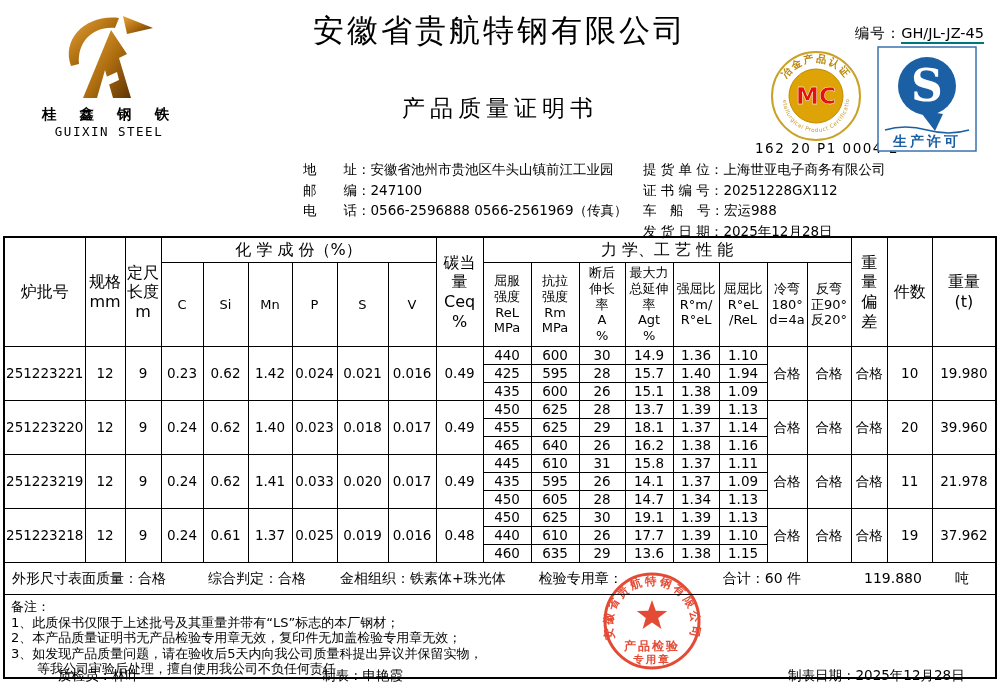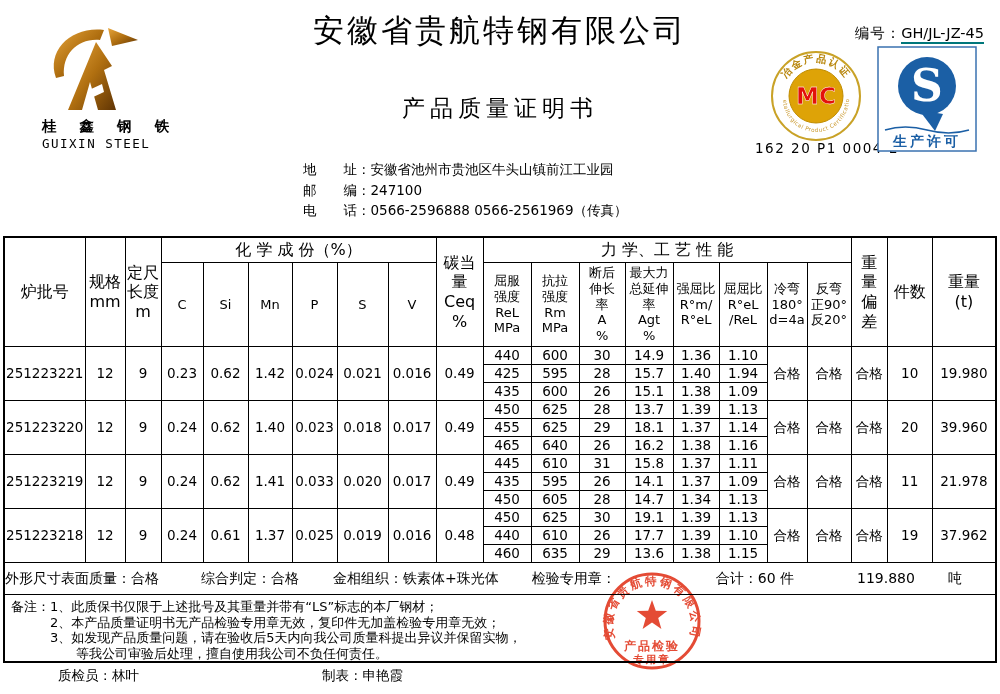--- a/index.html
+++ b/index.html
@@ -6,46 +6,46 @@
   .page{position:relative;width:1000px;height:694px;background:#fff;overflow:hidden;
         font-family:"DejaVu Sans","Liberation Sans",sans-serif;color:#000;}
   
   .company{position:absolute;top:10px;left:0;width:100%;text-align:center;
            font-family:"DejaVu Serif","Liberation Serif",serif;font-size:31px;letter-spacing:3px;}
   .doctitle{position:absolute;top:93px;left:0;width:100%;text-align:center;
             font-family:"DejaVu Serif","Liberation Serif",serif;font-size:23px;letter-spacing:5px;}
   .docno{position:absolute;top:24px;right:16px;font-size:14.5px;white-space:nowrap;}
   .docno .lbl{letter-spacing:1px;}
   .docno .val{border-bottom:2px solid #00777b;padding-bottom:1px;}
-  .logo{position:absolute;left:42px;top:20px;width:134px;text-align:left;}
+  .logo{position:absolute;left:42px;top:8px;width:134px;text-align:center;}
   .logo-cn{font-size:14.5px;font-weight:bold;letter-spacing:9px;margin-top:1px;white-space:nowrap;}
   .logo-en{font-size:12.5px;letter-spacing:1.5px;font-family:"DejaVu Sans Mono","Liberation Mono",monospace;white-space:nowrap;}
   .mc{position:absolute;left:770px;top:50px;}
   .mc-serial{position:absolute;left:755px;top:140px;font-size:13.5px;letter-spacing:1.5px;white-space:nowrap;}
   .qs{position:absolute;left:877px;top:46px;}
   
   .info{position:absolute;top:159px;font-size:13.5px;line-height:20.5px;white-space:nowrap;}
   #info1{left:20px;} #info2{left:303px;} #info3{left:643px;}
   
   table.qt{position:absolute;left:3px;top:236px;width:993px;border-collapse:collapse;
            table-layout:fixed;border:2px solid #000;}
   table.qt td{border:1px solid #000;text-align:center;vertical-align:middle;padding:0;
               font-size:13px;line-height:1.22;overflow:hidden;}
   .pre{white-space:pre-line;}
   tr.hd1 td{height:24px;font-size:16px;}
   tr.hd2 td{height:83px;}
   td.gap{line-height:1.7;}
   tr.sub td{height:17px;font-size:13.5px;}
   td.heat{font-size:13.5px;margin-top:48px;}
   tr.sumrow td{height:31px;text-align:left;}
-  .sum{display:flex;align-items:center;font-size:14px;white-space:nowrap;}
+  .sum{display:flex;align-items:center;font-size:14px;white-space:nowrap;padding-left:7px;}
   .s2{margin-left:42px;} .s3{margin-left:34px;} .s4{margin-left:33px;}
   .s5{margin-left:100px;} .s6{margin-left:63px;} .s7{margin-left:33px;}
   tr.notesrow td{height:62px;text-align:left;vertical-align:top;}
-  .notes{display:flex;font-size:13px;line-height:15.5px;padding:4px 0 0 6px;}
+  .notes{display:flex;font-size:13px;line-height:15.5px;padding:4px 0 0 6px;flex-direction:column;}
   .notes .nl{white-space:nowrap;}
   
   .stamp{position:absolute;left:597px;top:566px;z-index:5;mix-blend-mode:multiply;opacity:.92;}
   
   .ft{position:absolute;top:667px;font-size:13.5px;white-space:nowrap;}
   #ft1{left:58px;} #ft2{left:322px;} #ft3{left:788px;}
 </style>
 </head>
 <body>
 
@@ -103,20 +103,26 @@
       <path d="M42,64 L58,85 L66,68 Z" fill="#1b5fa5"></path>
       <path d="M8,84 Q28,78 50,84 T92,84" stroke="#1b5fa5" stroke-width="1.6" fill="none"></path>
       <text x="50" y="100" text-anchor="middle" font-size="14" font-weight="bold" fill="#1b5fa5" letter-spacing="3">生产许可</text>
     </svg>
   </div>
 
   <div class="info" id="info2">
     <div><span>地　　址：</span><span>安徽省池州市贵池区牛头山镇前江工业园</span></div>
     <div><span>邮　　编：</span><span>247100</span></div>
     <div><span>电　　话：</span><span>0566-2596888  0566-2561969（传真）</span></div>
+  </div>
+  <div class="info" id="info3">
+    <div><span>提 货 单 位：</span><span>上海世亚电子商务有限公司</span></div>
+    <div><span>证 书 编 号：</span><span>20251228GX112</span></div>
+    <div><span>车　船　号：</span><span>宏运988</span></div>
+    <div><span>发 货 日 期：</span><span>2025年12月28日</span></div>
   </div>
 
   <table class="qt">
     <colgroup>
       <col style="width:81px">
         <col style="width:40px">
         <col style="width:36px">
       <col style="width:42px">
         <col style="width:45px">
         <col style="width:44px">
@@ -400,14 +406,15 @@
         <textPath href="#ringPath" startOffset="50%" text-anchor="middle">安徽省贵航特钢有限公司</textPath>
       </text>
       <polygon fill="#e23b23" points="55,34 58.8,44.7 70.2,45.1 61.2,52 64.4,62.9 55,56.5 45.6,62.9 48.8,52 39.8,45.1 51.2,44.7"></polygon>
       <text x="55" y="84" text-anchor="middle" font-size="12" font-weight="bold" fill="#e23b23" letter-spacing="2">产品检验</text>
       <text x="55" y="97" text-anchor="middle" font-size="10.5" font-weight="bold" fill="#e23b23" letter-spacing="2">专用章</text>
     </svg>
   </div>
 
   <div class="ft" id="ft1"><span>质检员：</span><span>林叶</span></div>
   <div class="ft" id="ft2"><span>制表：</span><span>申艳霞</span></div>
+  <div class="ft" id="ft3"><span>制表日期：</span><span>2025年12月28日</span></div>
 
 </div>
 
 </body></html>

